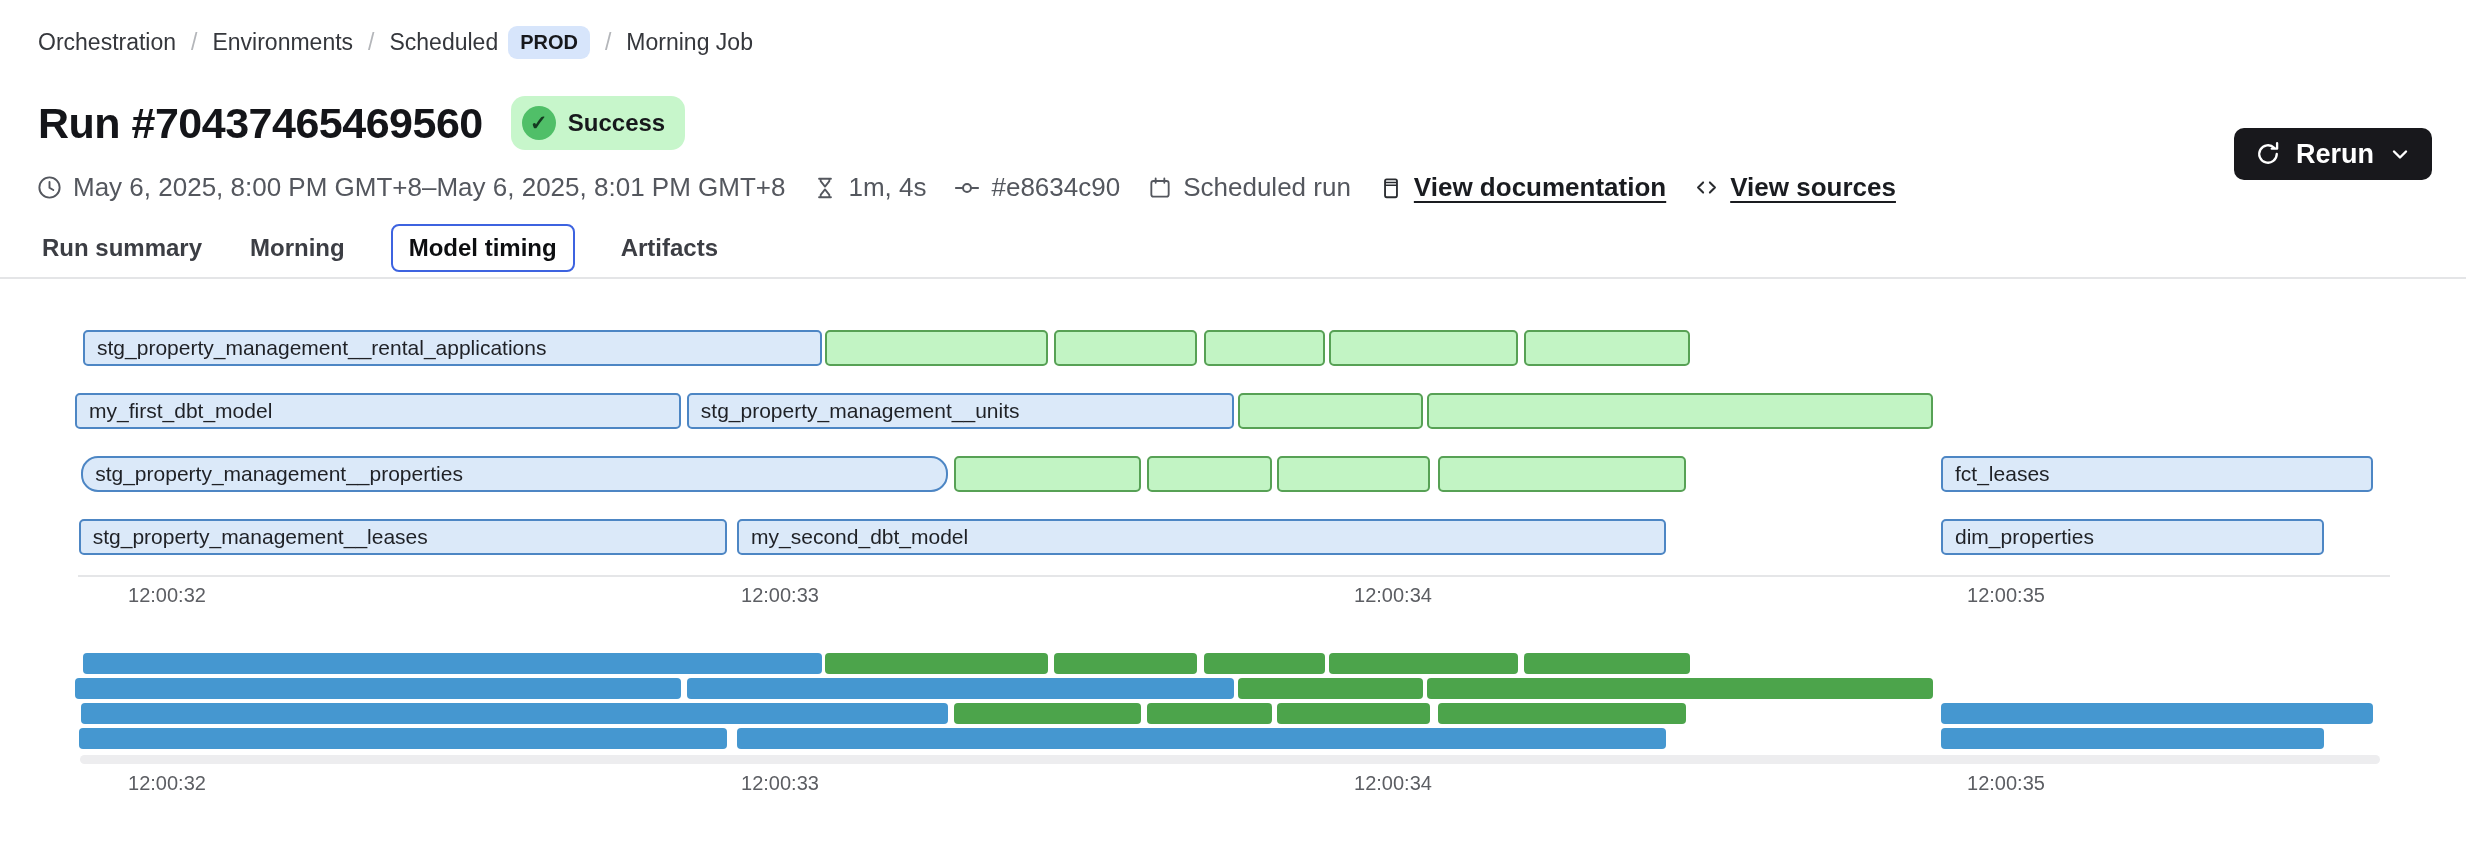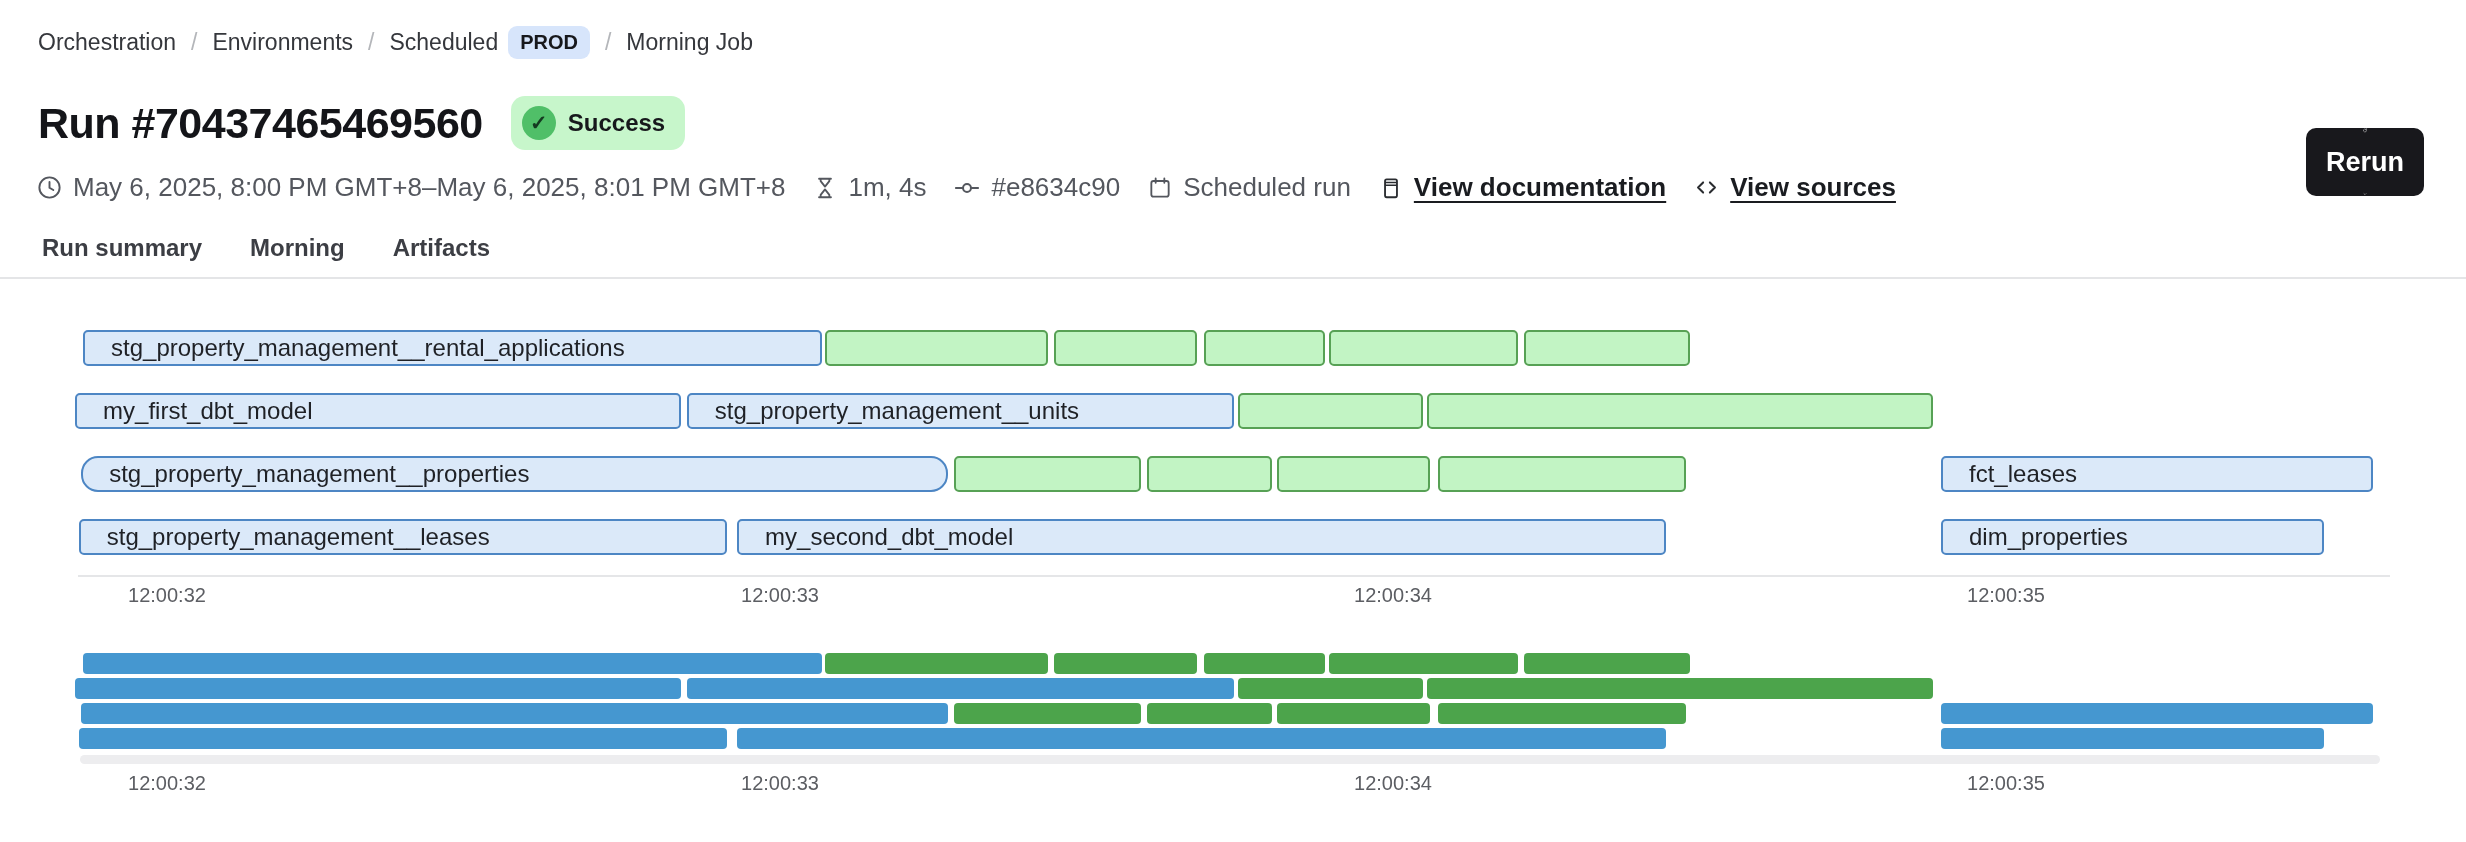--- a/index.html
+++ b/index.html
@@ -13,40 +13,40 @@
   .crumb-sep{color:#b4b6ba;margin:0 15px;font-weight:400;}
   .env-pill{background:#d7e5fb;color:#17181c;font-weight:700;font-size:20px;padding:5px 12px;border-radius:9px;margin-left:10px;}
   
   .title-row{position:absolute;top:96px;left:38px;display:flex;align-items:center;gap:28px;}
   .run-title{font-size:43px;font-weight:700;letter-spacing:-0.5px;color:#141519;white-space:nowrap;}
   .status-badge{display:flex;align-items:center;gap:12px;background:#c7f6cb;border-radius:14px;padding:10px 20px 10px 11px;}
   .status-check{width:34px;height:34px;border-radius:50%;background:#50bf68;display:flex;align-items:center;justify-content:center;
     color:#143a20;font-size:21px;font-weight:700;}
   .status-label{font-size:24px;font-weight:700;color:#17181c;}
   
-  .rerun-btn{position:absolute;top:128px;right:42px;height:68px;background:#18181c;border-radius:10px;display:flex;align-items:center;
-    padding:0 20px 0 20px;gap:14px;cursor:pointer;flex-direction:column;}
+  .rerun-btn{position:absolute;top:128px;right:34px;height:52px;background:#18181c;border-radius:10px;display:flex;align-items:center;
+    padding:0 20px 0 20px;gap:14px;cursor:pointer;}
   .rerun-label{color:#ffffff;font-size:27px;font-weight:700;}
   .rerun-btn svg{display:block;}
   
   .meta-row{position:absolute;top:172px;left:36px;display:flex;align-items:center;gap:27px;font-size:26px;color:#54575e;white-space:nowrap;}
   .meta-item{display:flex;align-items:center;gap:10px;}
   .meta-item svg{display:block;}
   .meta-link{color:#1a1c20;font-weight:700;text-decoration:underline;text-underline-offset:5px;text-decoration-thickness:2px;cursor:pointer;}
   
   .tabs{position:absolute;top:224px;left:40px;display:flex;align-items:center;gap:44px;font-size:24px;font-weight:600;}
   .tab{color:#3c3e44;padding:10px 2px;cursor:pointer;white-space:nowrap;}
   .tab.selected{color:#0d0e10;border:2.5px solid #3d63e0;border-radius:8px;padding:8px 16px;}
   .tabs-divider{position:absolute;top:277px;left:0;width:2466px;height:1.5px;background:#e4e5e7;}
   
   #gantt-main{position:absolute;top:330px;left:0;width:2466px;height:232px;}
   .bar{position:absolute;box-sizing:border-box;border-radius:5px;display:flex;align-items:center;overflow:hidden;cursor:pointer;}
   .bar.blue{background:#dbe9f9;border:2px solid #4d86c4;}
   .bar.green{background:#c2f4c4;border:2px solid #57a155;}
-  .bar-label{padding-left:26px;font-size:24px;color:#1f2126;white-space:nowrap;overflow:hidden;}
+  .bar-label{padding-left:12px;font-size:21px;color:#1f2126;white-space:nowrap;overflow:hidden;}
   .axis-line{position:absolute;top:575px;left:78px;width:2312px;height:2px;background:#e5e6e8;}
   .axis{position:absolute;left:0;width:2466px;height:26px;}
   #main-axis{top:584px;}
   #mini-axis{top:772px;}
   .tick-label{position:absolute;width:180px;margin-left:-90px;text-align:center;font-size:20px;color:#5c5e63;}
   
   #gantt-mini{position:absolute;top:653px;left:0;width:2466px;height:100px;}
   .mini-bar{position:absolute;border-radius:4px;cursor:pointer;}
   .mini-bar.blue{background:#4597d0;}
   .mini-bar.green{background:#4ca44b;}
@@ -126,20 +126,21 @@
       <svg width="27" height="27" viewBox="0 0 24 24">
         <path d="M9 7.5L4.5 12 9 16.5M15 7.5l4.5 4.5L15 16.5" fill="none" stroke="#2a2c30" stroke-width="1.8" stroke-linecap="round" stroke-linejoin="round"></path>
       </svg>
       <span class="meta-link">View sources</span>
     </span>
   </div>
 
   <div class="tabs">
     <span class="tab">Run summary</span>
     <span class="tab">Morning</span>
+    <span class="tab selected">Model timing</span>
     <span class="tab">Artifacts</span>
   </div>
   <div class="tabs-divider"></div>
 
   <div id="gantt-main">
       <div class="bar blue" style="left: 83.019px; top: 0px; width: 738.665px; height: 36px;">
         <span class="bar-label">stg_property_management__rental_applications</span>
       </div>
       <div class="bar green" style="left: 824.749px; top: 0px; width: 223.132px; height: 36px;"></div>
       <div class="bar green" style="left: 1054.01px; top: 0px; width: 142.829px; height: 36px;"></div>

